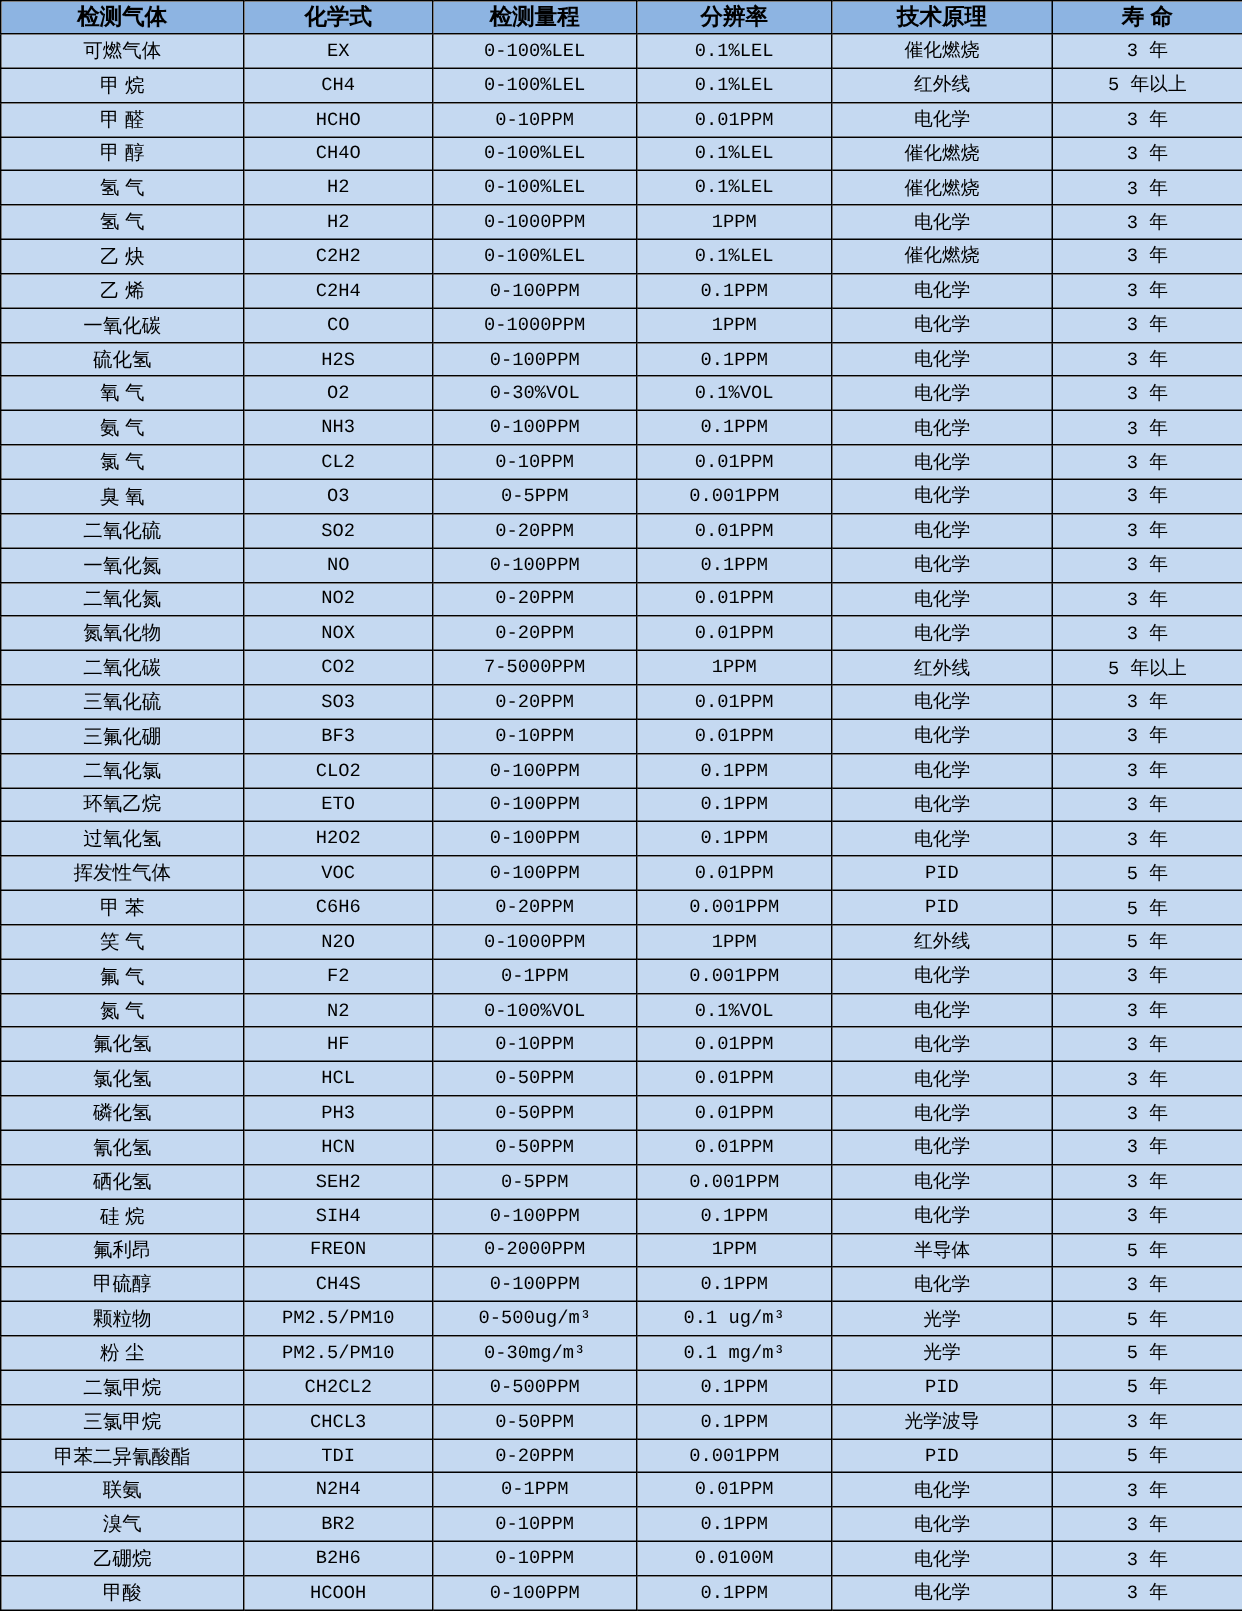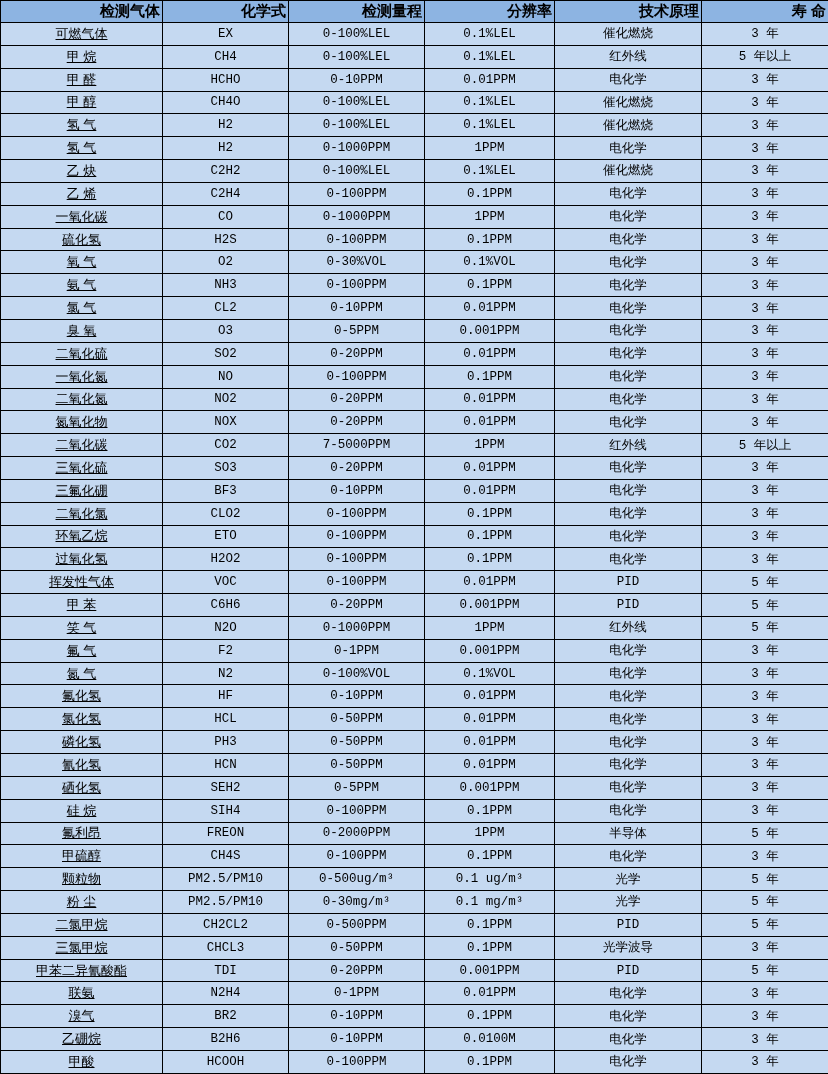--- a/index.html
+++ b/index.html
@@ -23,31 +23,29 @@
     overflow: hidden;
     white-space: nowrap;
     color: #000000;
   }
   .spec-table thead th {
     background: #8DB4E2;
     font-size: 15px;
     font-weight: bold;
     height: 21px;
     font-family: "Liberation Sans", sans-serif;
-    text-align: right;
   }
   .spec-table tbody td {
     background: #C5D9F1;
     font-size: 12.5px;
     height: 21px;
   }
   .spec-table tbody td.gas-name {
     font-family: "Liberation Sans", sans-serif;
     font-size: 13px;
-    text-decoration: underline;
   }
 </style>
 </head>
 <body>
 
 <table class="spec-table">
   <colgroup>
     <col style="width:162px">
       <col style="width:126px">
       <col style="width:136px">

